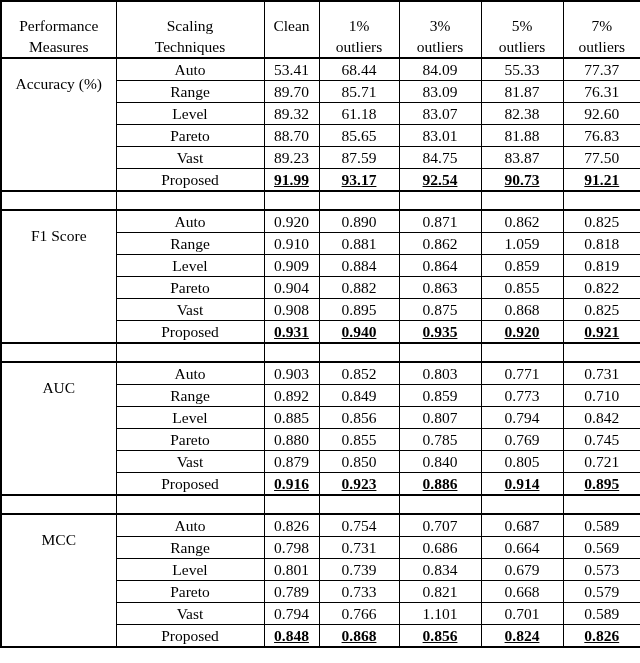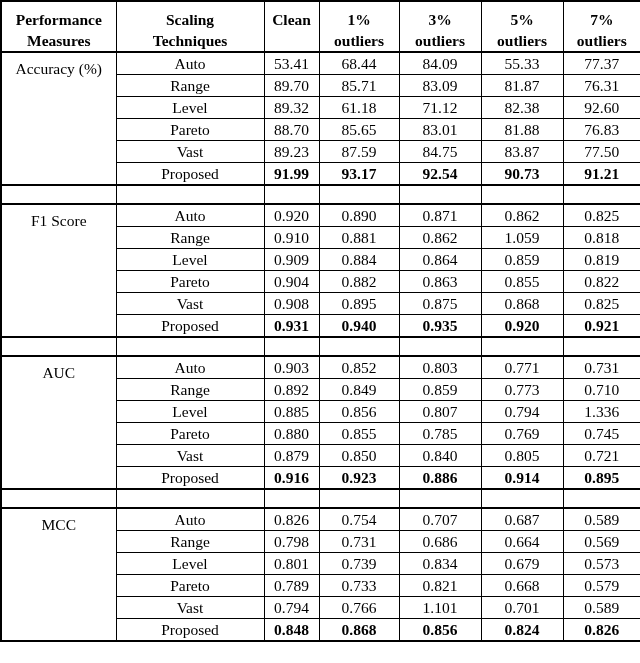--- a/index.html
+++ b/index.html
@@ -18,38 +18,39 @@
     border: 2px solid #000000;
   }
   th, td {
     border: 1px solid #000000;
     text-align: center;
     vertical-align: middle;
     padding: 0 2px;
     overflow: hidden;
   }
   thead th {
-    font-weight: bold;
+    font-weight: normal;
     vertical-align: top;
     white-space: pre-line;
     line-height: 21px;
     height: 42px;
-    padding-top: 7px;
+    padding-top: 13px;
     border-bottom: 2px solid #000000;
   }
   tbody.section td {
     height: 21px;
     line-height: 21px;
   }
   td.measure {
     vertical-align: top;
-    padding-top: 5px;
+    padding-top: 14px;
   }
   tr.proposed td.val {
     font-weight: bold;
+    text-decoration: underline;
   }
   tbody.gap td {
     height: 17px;
     border-top: 2px solid #000000;
     border-bottom: 2px solid #000000;
   }
 </style>
 </head>
 <body>
 
@@ -96,21 +97,21 @@
       <td class="val">89.70</td>
       <td class="val">85.71</td>
       <td class="val">83.09</td>
       <td class="val">81.87</td>
       <td class="val">76.31</td>
     </tr>
     <tr>
       <td class="tech">Level</td>
       <td class="val">89.32</td>
       <td class="val">61.18</td>
-      <td class="val">71.12</td>
+      <td class="val">83.07</td>
       <td class="val">82.38</td>
       <td class="val">92.60</td>
     </tr>
     <tr>
       <td class="tech">Pareto</td>
       <td class="val">88.70</td>
       <td class="val">85.65</td>
       <td class="val">83.01</td>
       <td class="val">81.88</td>
       <td class="val">76.83</td>
@@ -226,21 +227,21 @@
       <td class="val">0.859</td>
       <td class="val">0.773</td>
       <td class="val">0.710</td>
     </tr>
     <tr>
       <td class="tech">Level</td>
       <td class="val">0.885</td>
       <td class="val">0.856</td>
       <td class="val">0.807</td>
       <td class="val">0.794</td>
-      <td class="val">1.336</td>
+      <td class="val">0.842</td>
     </tr>
     <tr>
       <td class="tech">Pareto</td>
       <td class="val">0.880</td>
       <td class="val">0.855</td>
       <td class="val">0.785</td>
       <td class="val">0.769</td>
       <td class="val">0.745</td>
     </tr>
     <tr>

